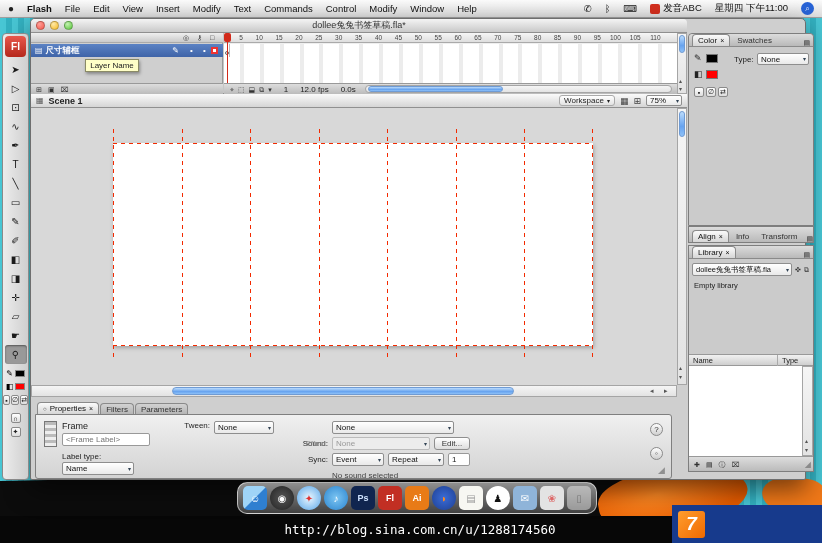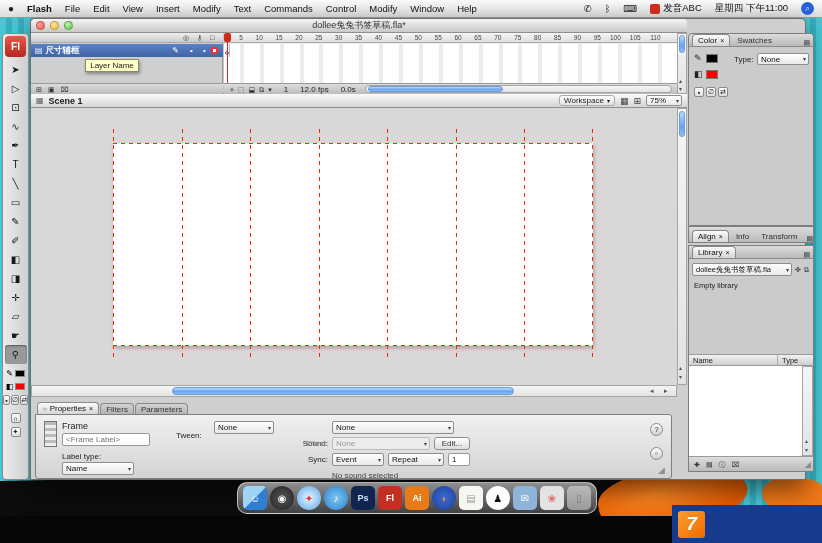--- a/index.html
+++ b/index.html
@@ -246,21 +246,21 @@
     </div>
     <div style="position:absolute;left:0;top:12px;width:637px;height:65px;background:linear-gradient(#f0f0f0,#d3d3d3);border:1px solid #7f7f7f;border-radius:0 3px 3px 3px">
       <div class="a" style="left:8px;top:6px;width:13px;height:26px;border:1px solid #777;background:repeating-linear-gradient(180deg,#bbb 0 3px,#eee 3px 6px)"></div>
       <span class="a lbl" style="left:26px;top:6px;font-size:9px">Frame</span>
       <input class="a" style="left: 26px; top: 18px; width: 88px; height: 13px; font-size: 8px; font-family: inherit; border: 1px solid rgb(153, 153, 153); border-radius: 2px; padding-left: 3px; color: rgb(119, 119, 119); background: rgb(255, 255, 255);" placeholder="&lt;Frame Label&gt;">
       <span class="a lbl" style="left:26px;top:37px">Label type:</span>
       <span class="a dd" style="left:26px;top:47px;width:72px;height:13px">
         <span>Name</span>
         <span class="arw">▾</span>
       </span>
-      <span class="a lbl" style="left:140px;top:16px;width:34px;text-align:left">Tween:</span>
+      <span class="a lbl" style="left:140px;top:6px;width:34px;text-align:right">Tween:</span>
       <span class="a dd" style="left:178px;top:6px;width:60px;height:13px">
         <span>None</span>
         <span class="arw">▾</span>
       </span>
       <span class="a lbl" style="left:252px;top:24px;width:40px;text-align:right">Sound:</span>
       <span class="a dd" style="left:296px;top:6px;width:122px;height:13px">
         <span>None</span>
         <span class="arw">▾</span>
       </span>
       <span class="a lbl" style="left:252px;top:24px;width:40px;text-align:right;color:#888">Effect:</span>
@@ -379,18 +379,19 @@
     <div class="dicon" style="background:#c22f23;color:#fff;font-size:9px">Fl</div>
     <div class="dicon" style="background:#e87b17;color:#fff;font-size:9px">Ai</div>
     <div class="dicon" style="background:radial-gradient(#3a6bd6,#1e3f91);border-radius:50%;color:#ff8a1e">◗</div>
     <div class="dicon" style="background:#f7f7f2;color:#999">▤</div>
     <div class="dicon" style="background:#fff;border-radius:50%;color:#111">♟</div>
     <div class="dicon" style="background:#8fb4d9">✉</div>
     <div class="dicon" style="background:#e3e3e3;color:#d66">❀</div>
     <div class="dicon" style="background:rgba(235,235,235,.5);color:#777">▯</div>
   </div>
 
+  <div class="a" style="left:250px;top:522px;width:340px;text-align:center;font-family:'DejaVu Sans Mono','Liberation Mono',monospace;font-size:12.5px;color:#fff;z-index:6">http://blog.sina.com.cn/u/1288174560</div>
 
   <div class="a" style="left:672px;top:505px;width:150px;height:38px;background:#173a8c;display:flex;align-items:center;padding-left:6px;gap:6px;z-index:7">
     <div style="width:27px;height:27px;background:linear-gradient(135deg,#ff9d2e,#f06a00);border-radius:3px;color:#fff;font-weight:bold;font-size:19px;font-style:italic;display:flex;align-items:center;justify-content:center;flex:0 0 auto">7</div>
   </div>
 
 </div>
 
 </body></html>

